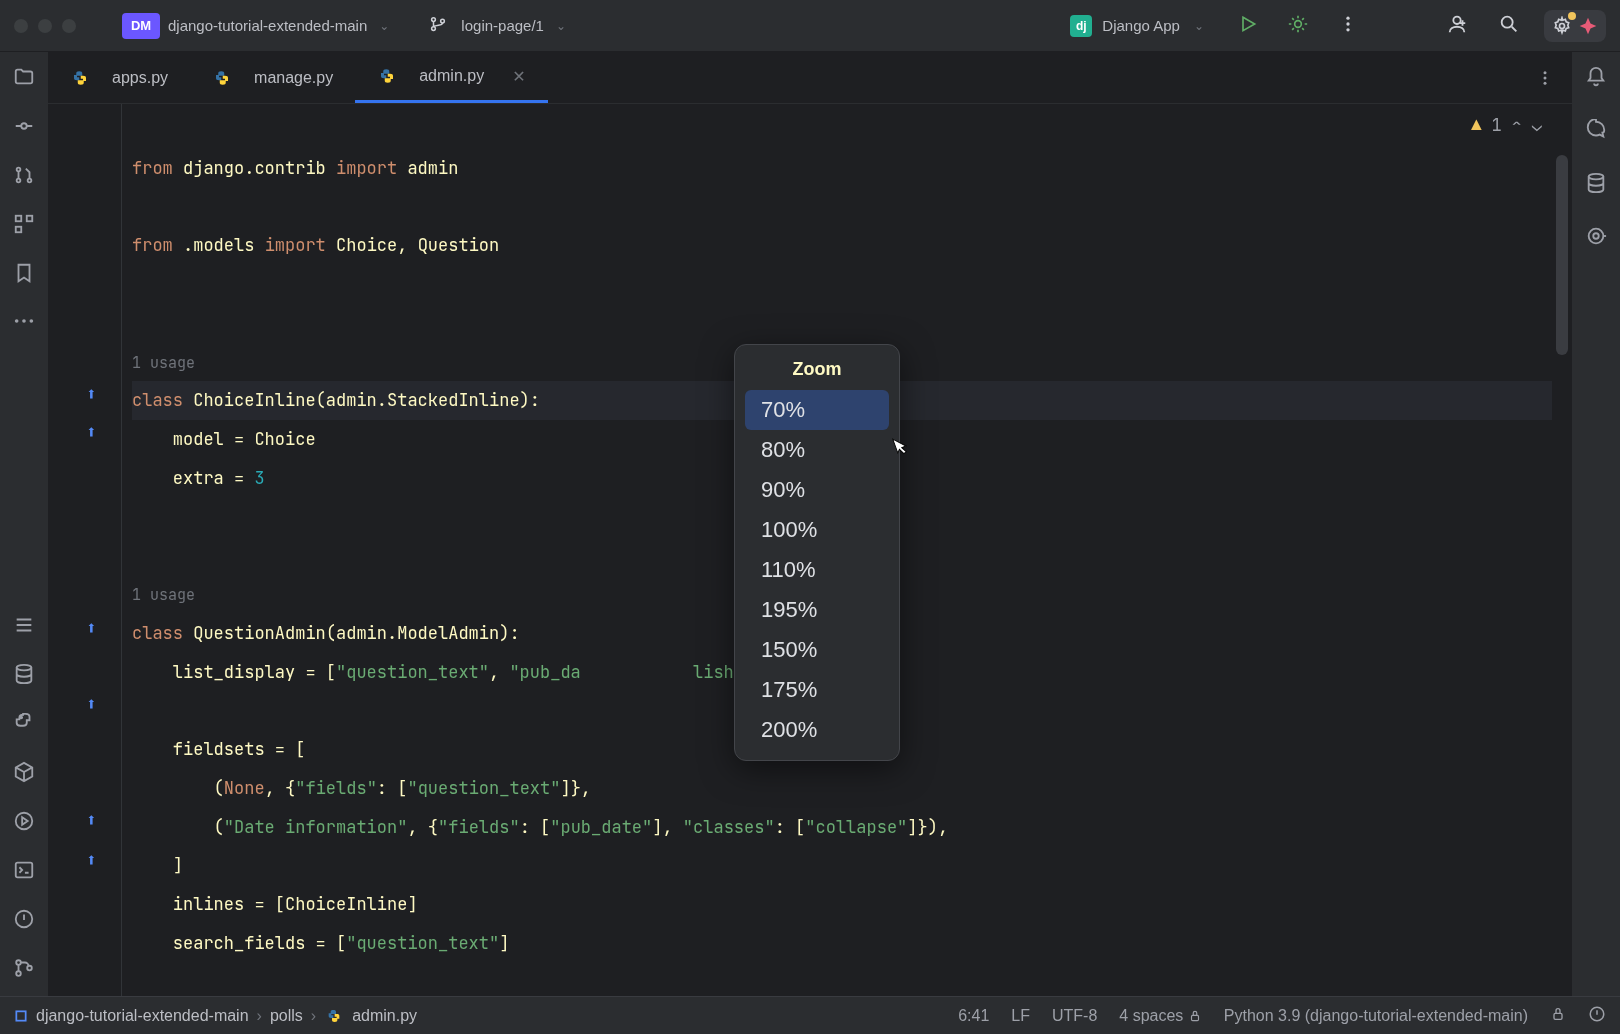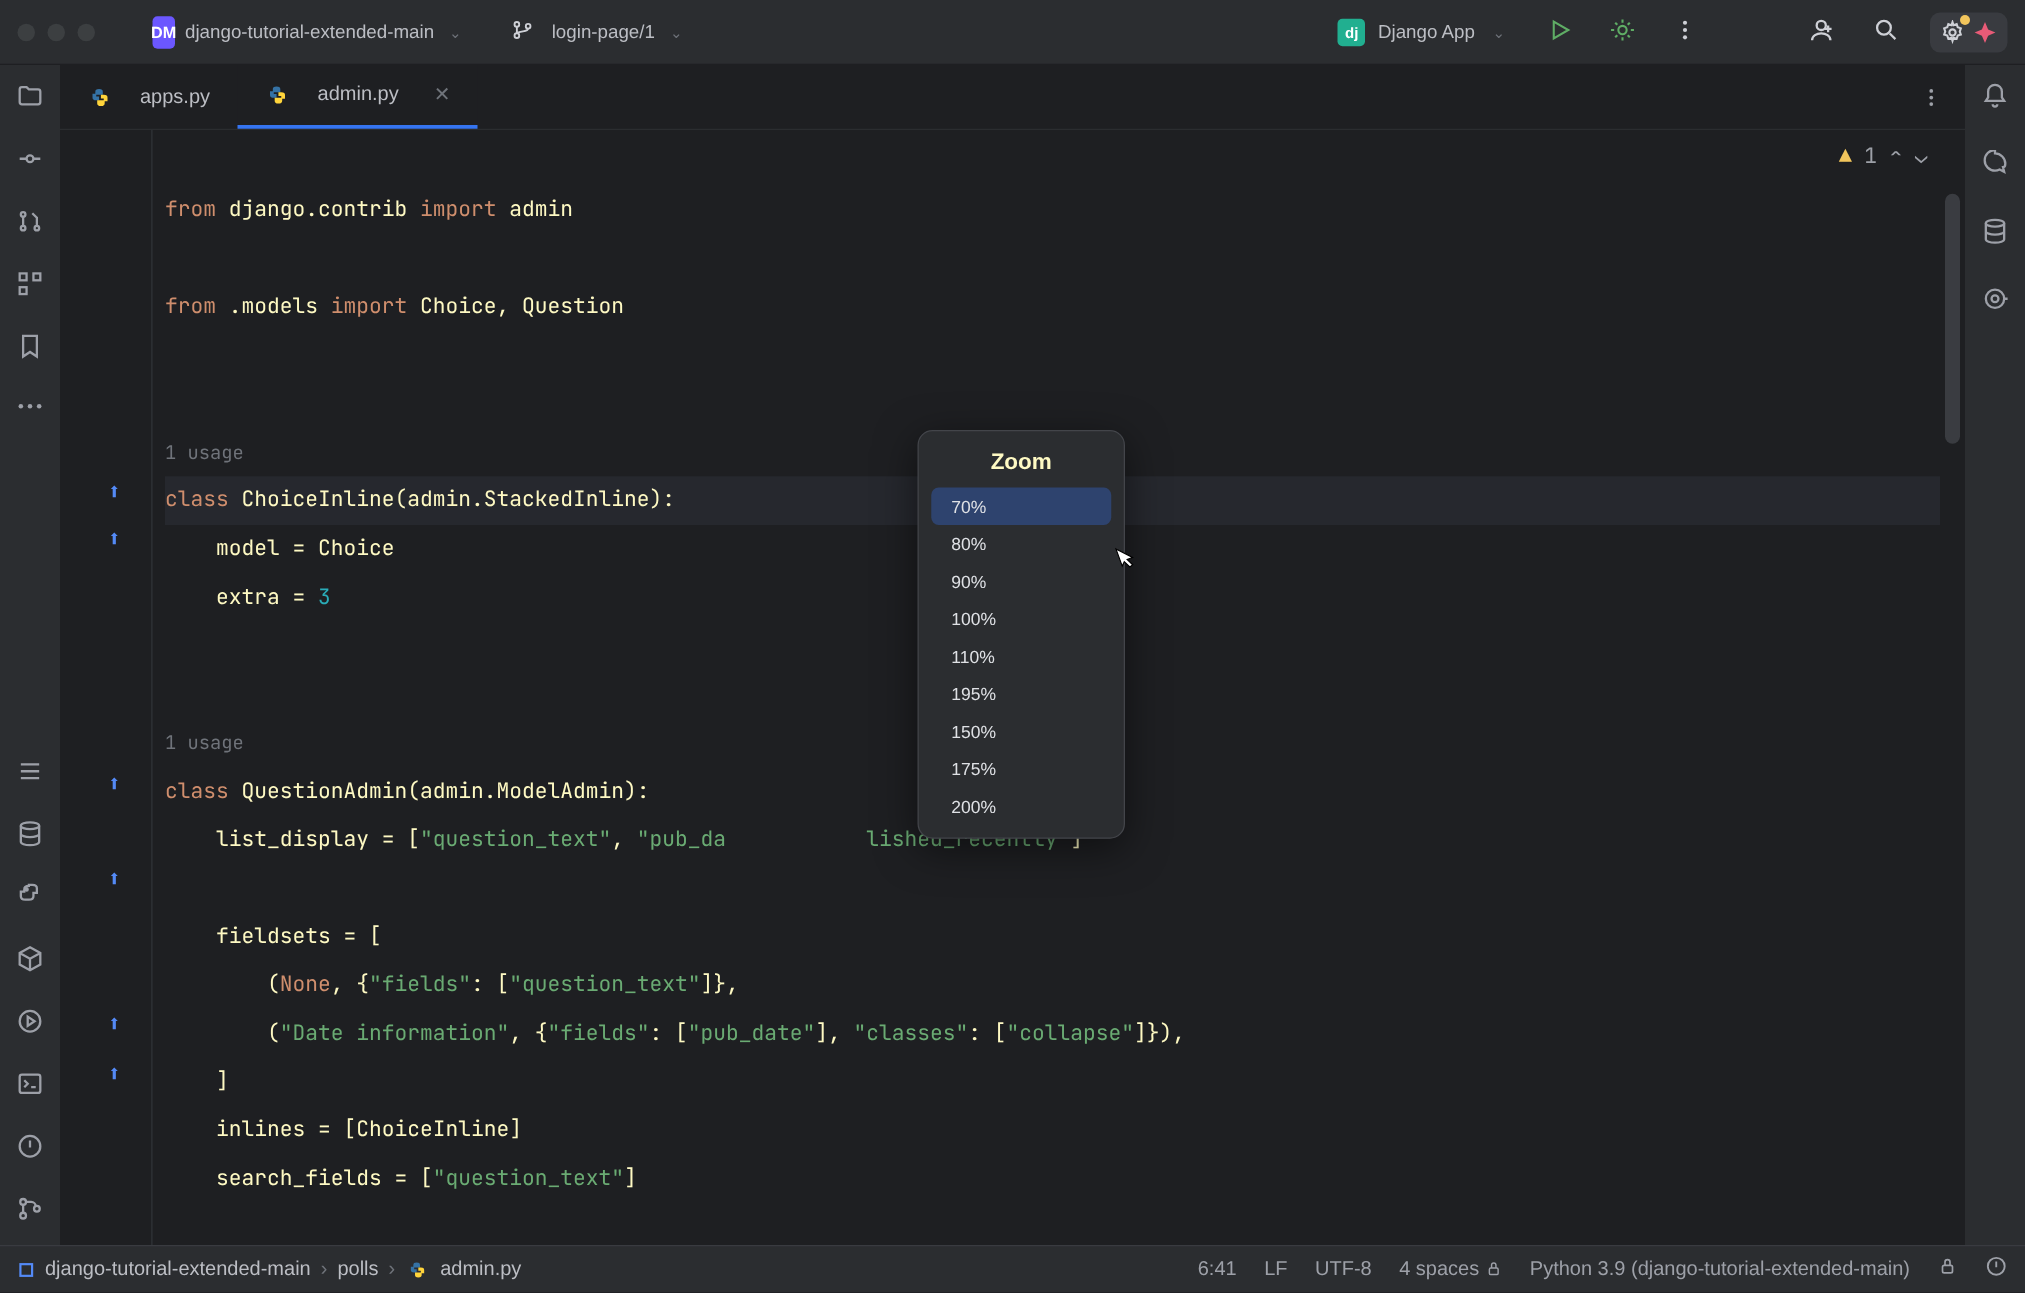--- a/index.html
+++ b/index.html
@@ -24,21 +24,21 @@
   gap: 18px;
   border-bottom: 1px solid #1e1f22;
 }
 .traffic { display: flex; gap: 10px; margin-right: 20px; }
 .traffic span { width: 14px; height: 14px; border-radius: 50%; background: #3c3f41; }
 .proj-chip {
   display: flex; align-items: center; gap: 8px;
   padding: 4px 8px; border-radius: 6px; cursor: pointer;
 }
 .proj-icon {
-  width: 18px; height: 26px; background: #6b57ff; border-radius: 4px;
+  width: 38px; height: 26px; background: #6b57ff; border-radius: 4px;
   display: flex; align-items: center; justify-content: center;
   font-weight: 600; font-size: 13px; color: #fff;
 }
 .dropdown-caret { color: #6f737a; font-size: 12px; margin-left: 4px; }
 .branch-chip { display: flex; align-items: center; gap: 8px; padding: 4px 8px; border-radius: 6px; cursor: pointer; }
 .tb-spacer { flex: 1; }
 .run-chip { display: flex; align-items: center; gap: 10px; padding: 4px 10px; }
 .run-icon { width: 22px; height: 22px; background: #21af90; border-radius: 4px; display:flex;align-items:center;justify-content:center;font-size:12px;font-weight:700;color:#fff; }
 .tb-icon { color: #ced0d6; cursor: pointer; padding: 6px; }
 .tb-run { color: #5fad65; }
@@ -131,21 +131,21 @@
   background: #2b2d30;
   border: 1px solid #43454a;
   border-radius: 12px;
   box-shadow: 0 8px 32px rgba(0,0,0,0.5);
   padding: 8px 10px 10px;
   z-index: 50;
 }
 .zoom-title { text-align: center; font-weight: 600; color: #fef9c3; padding: 6px 0 10px; font-size: 18px; }
 .zoom-item {
   padding: 7px 16px; border-radius: 6px; cursor: pointer;
-  color: #dfe1e5; font-size: 14px;
+  color: #dfe1e5; font-size: 22px;
 }
 .zoom-item.sel { background: #2e436e; }
 
 .cursor-pointer-img {
   position:absolute; left: 890px; top: 435px;
   font-size: 22px; color: #fff; z-index: 60;
   transform: rotate(-20deg);
 }
 
 
@@ -327,20 +327,29 @@
 <div class="tabbar">
   <div class="tab">
     <span class="py-icon">
         <svg width="18" height="18" viewBox="0 0 24 24">
           <path fill="#3572a5" d="M11 3c-3 0-4 1-4 3v2H4v4c0 2 1 3 4 3h3v-4H8V9h7V6c0-2-1-3-4-3z"></path>
           <path fill="#ffd43b" d="M13 21c3 0 4-1 4-3v-2h3v-4c0-2-1-3-4-3h-3v4h3v2H9v3c0 2 1 3 4 3z"></path>
         </svg>
       </span>
     <span>apps.py</span>
   </div>
+  <div class="tab">
+    <span class="py-icon">
+        <svg width="18" height="18" viewBox="0 0 24 24">
+          <path fill="#3572a5" d="M11 3c-3 0-4 1-4 3v2H4v4c0 2 1 3 4 3h3v-4H8V9h7V6c0-2-1-3-4-3z"></path>
+          <path fill="#ffd43b" d="M13 21c3 0 4-1 4-3v-2h3v-4c0-2-1-3-4-3h-3v4h3v2H9v3c0 2 1 3 4 3z"></path>
+        </svg>
+      </span>
+    <span>manage.py</span>
+  </div>
   <div class="tab active">
     <span class="py-icon">
         <svg width="18" height="18" viewBox="0 0 24 24">
           <path fill="#3572a5" d="M11 3c-3 0-4 1-4 3v2H4v4c0 2 1 3 4 3h3v-4H8V9h7V6c0-2-1-3-4-3z"></path>
           <path fill="#ffd43b" d="M13 21c3 0 4-1 4-3v-2h3v-4c0-2-1-3-4-3h-3v4h3v2H9v3c0 2 1 3 4 3z"></path>
         </svg>
       </span>
     <span>admin.py</span>
     <span class="tab-close">✕</span>
   </div>

